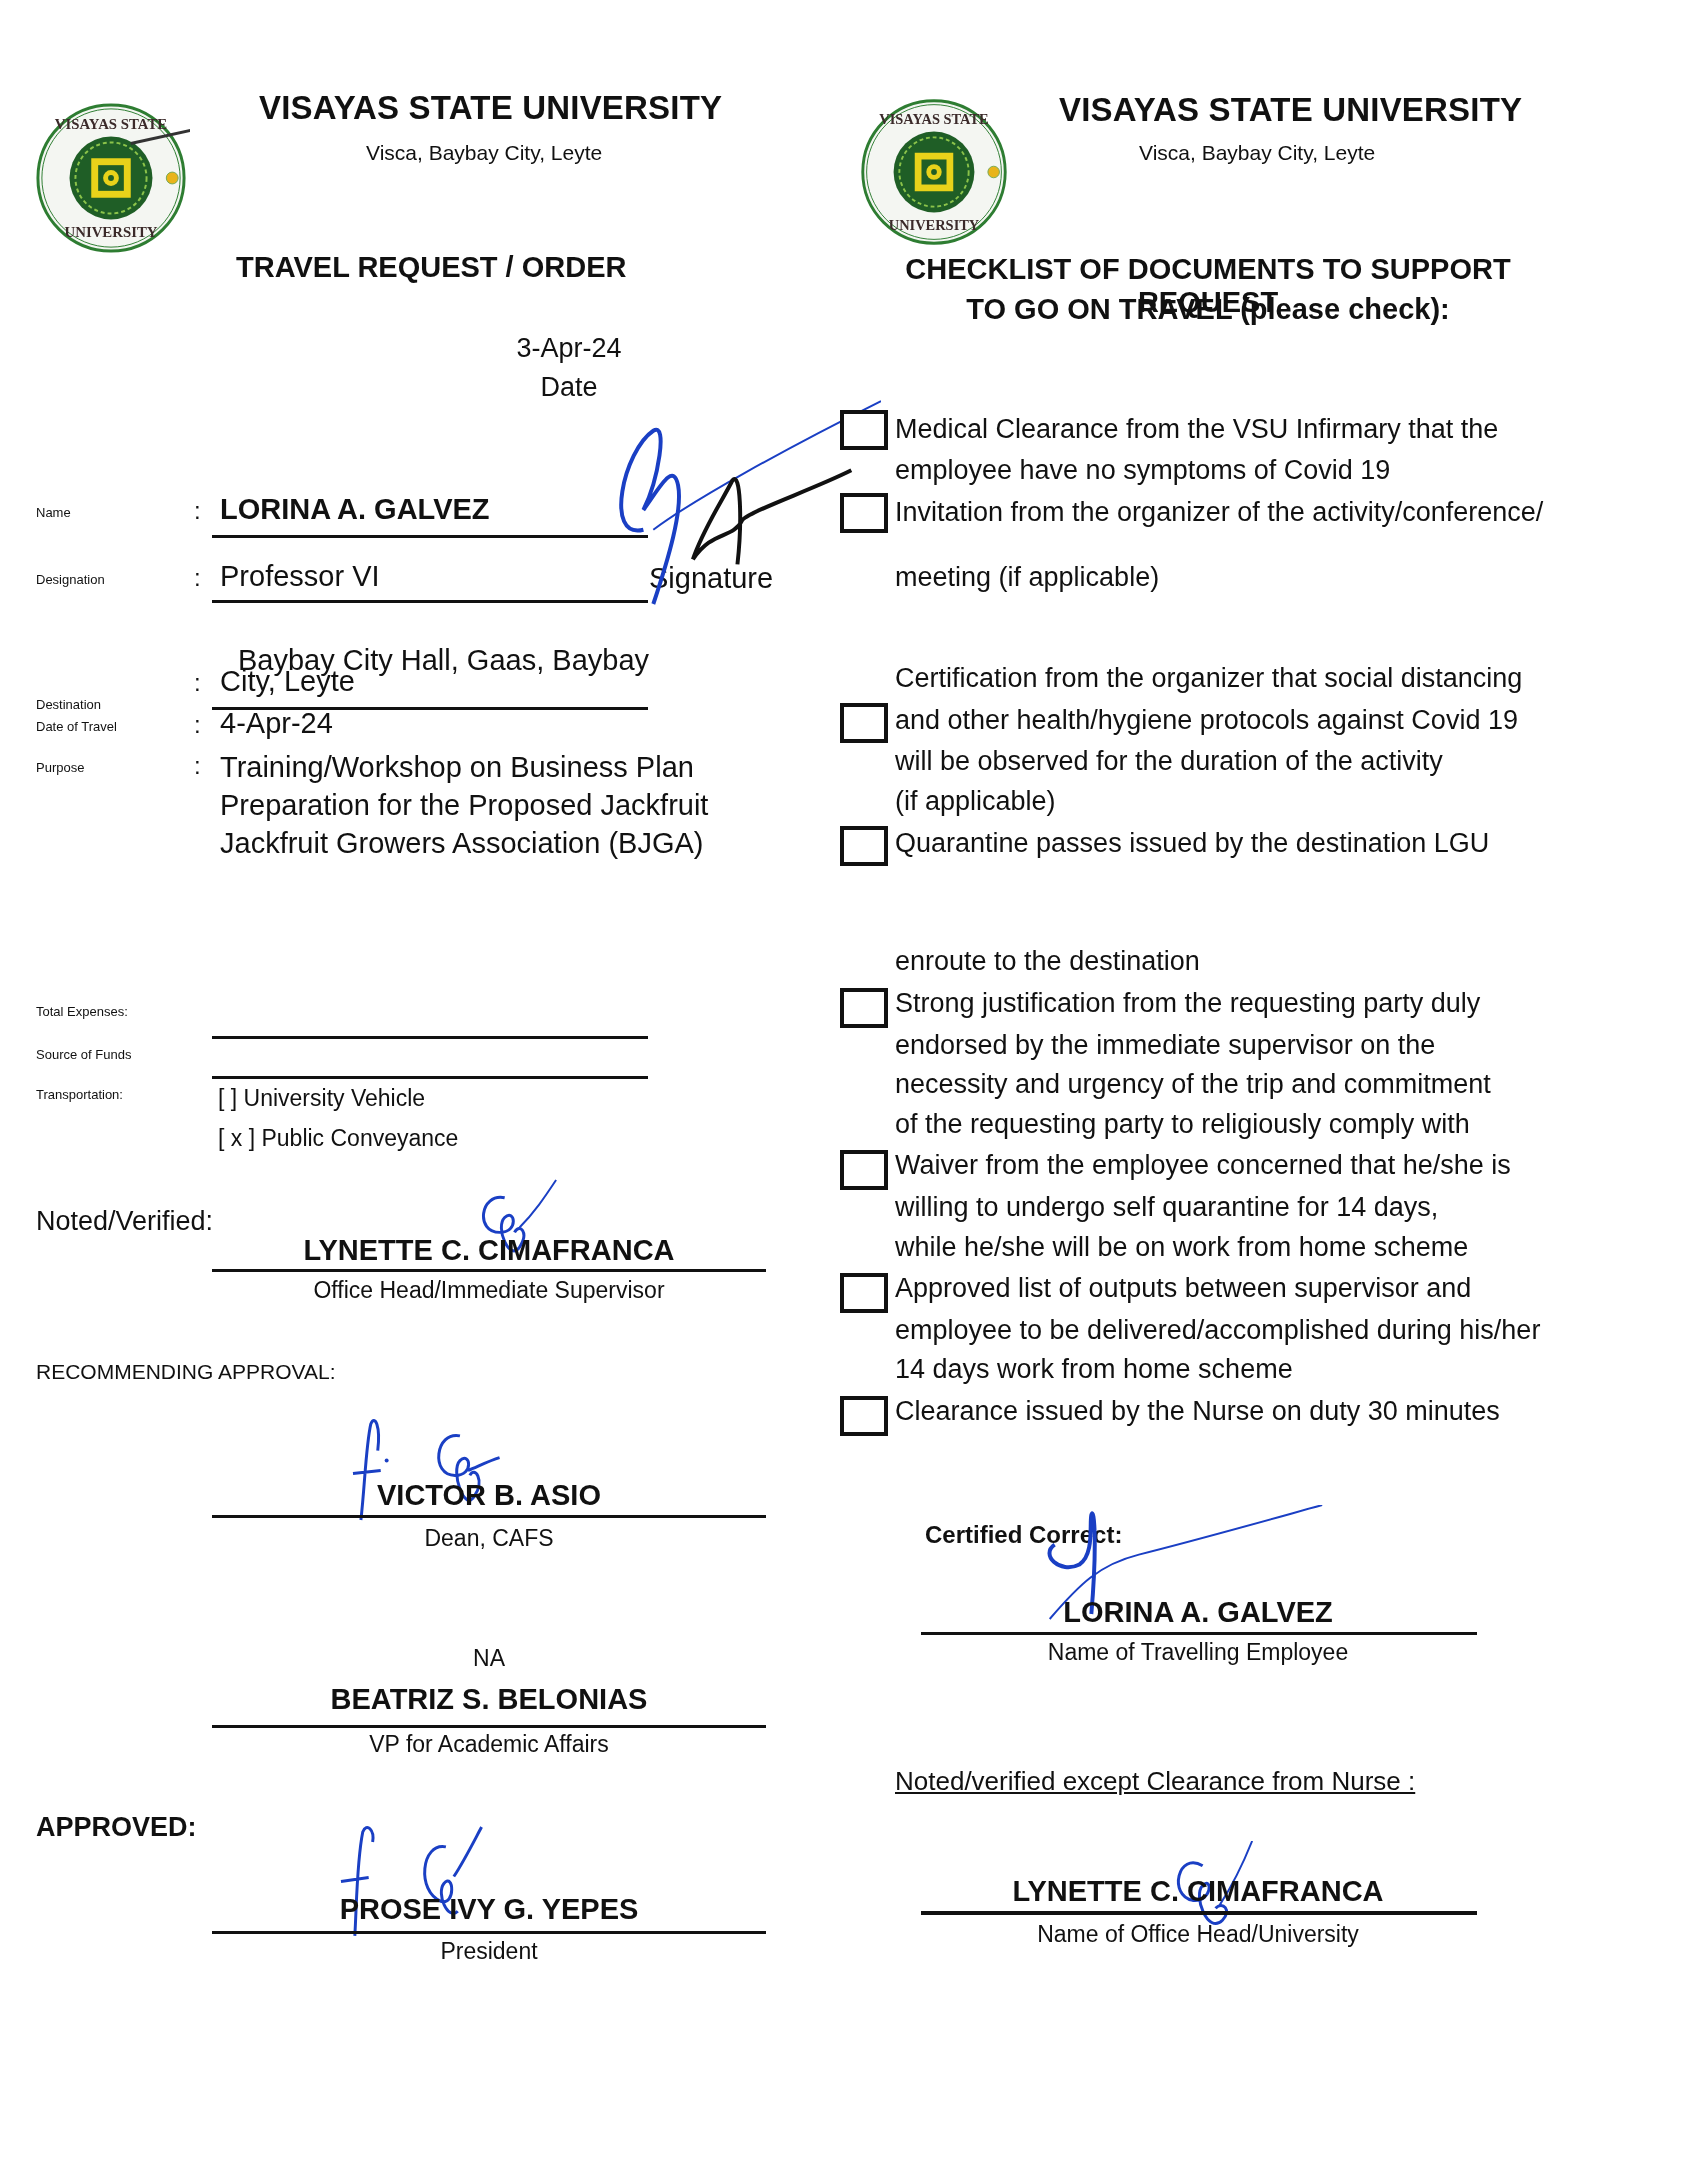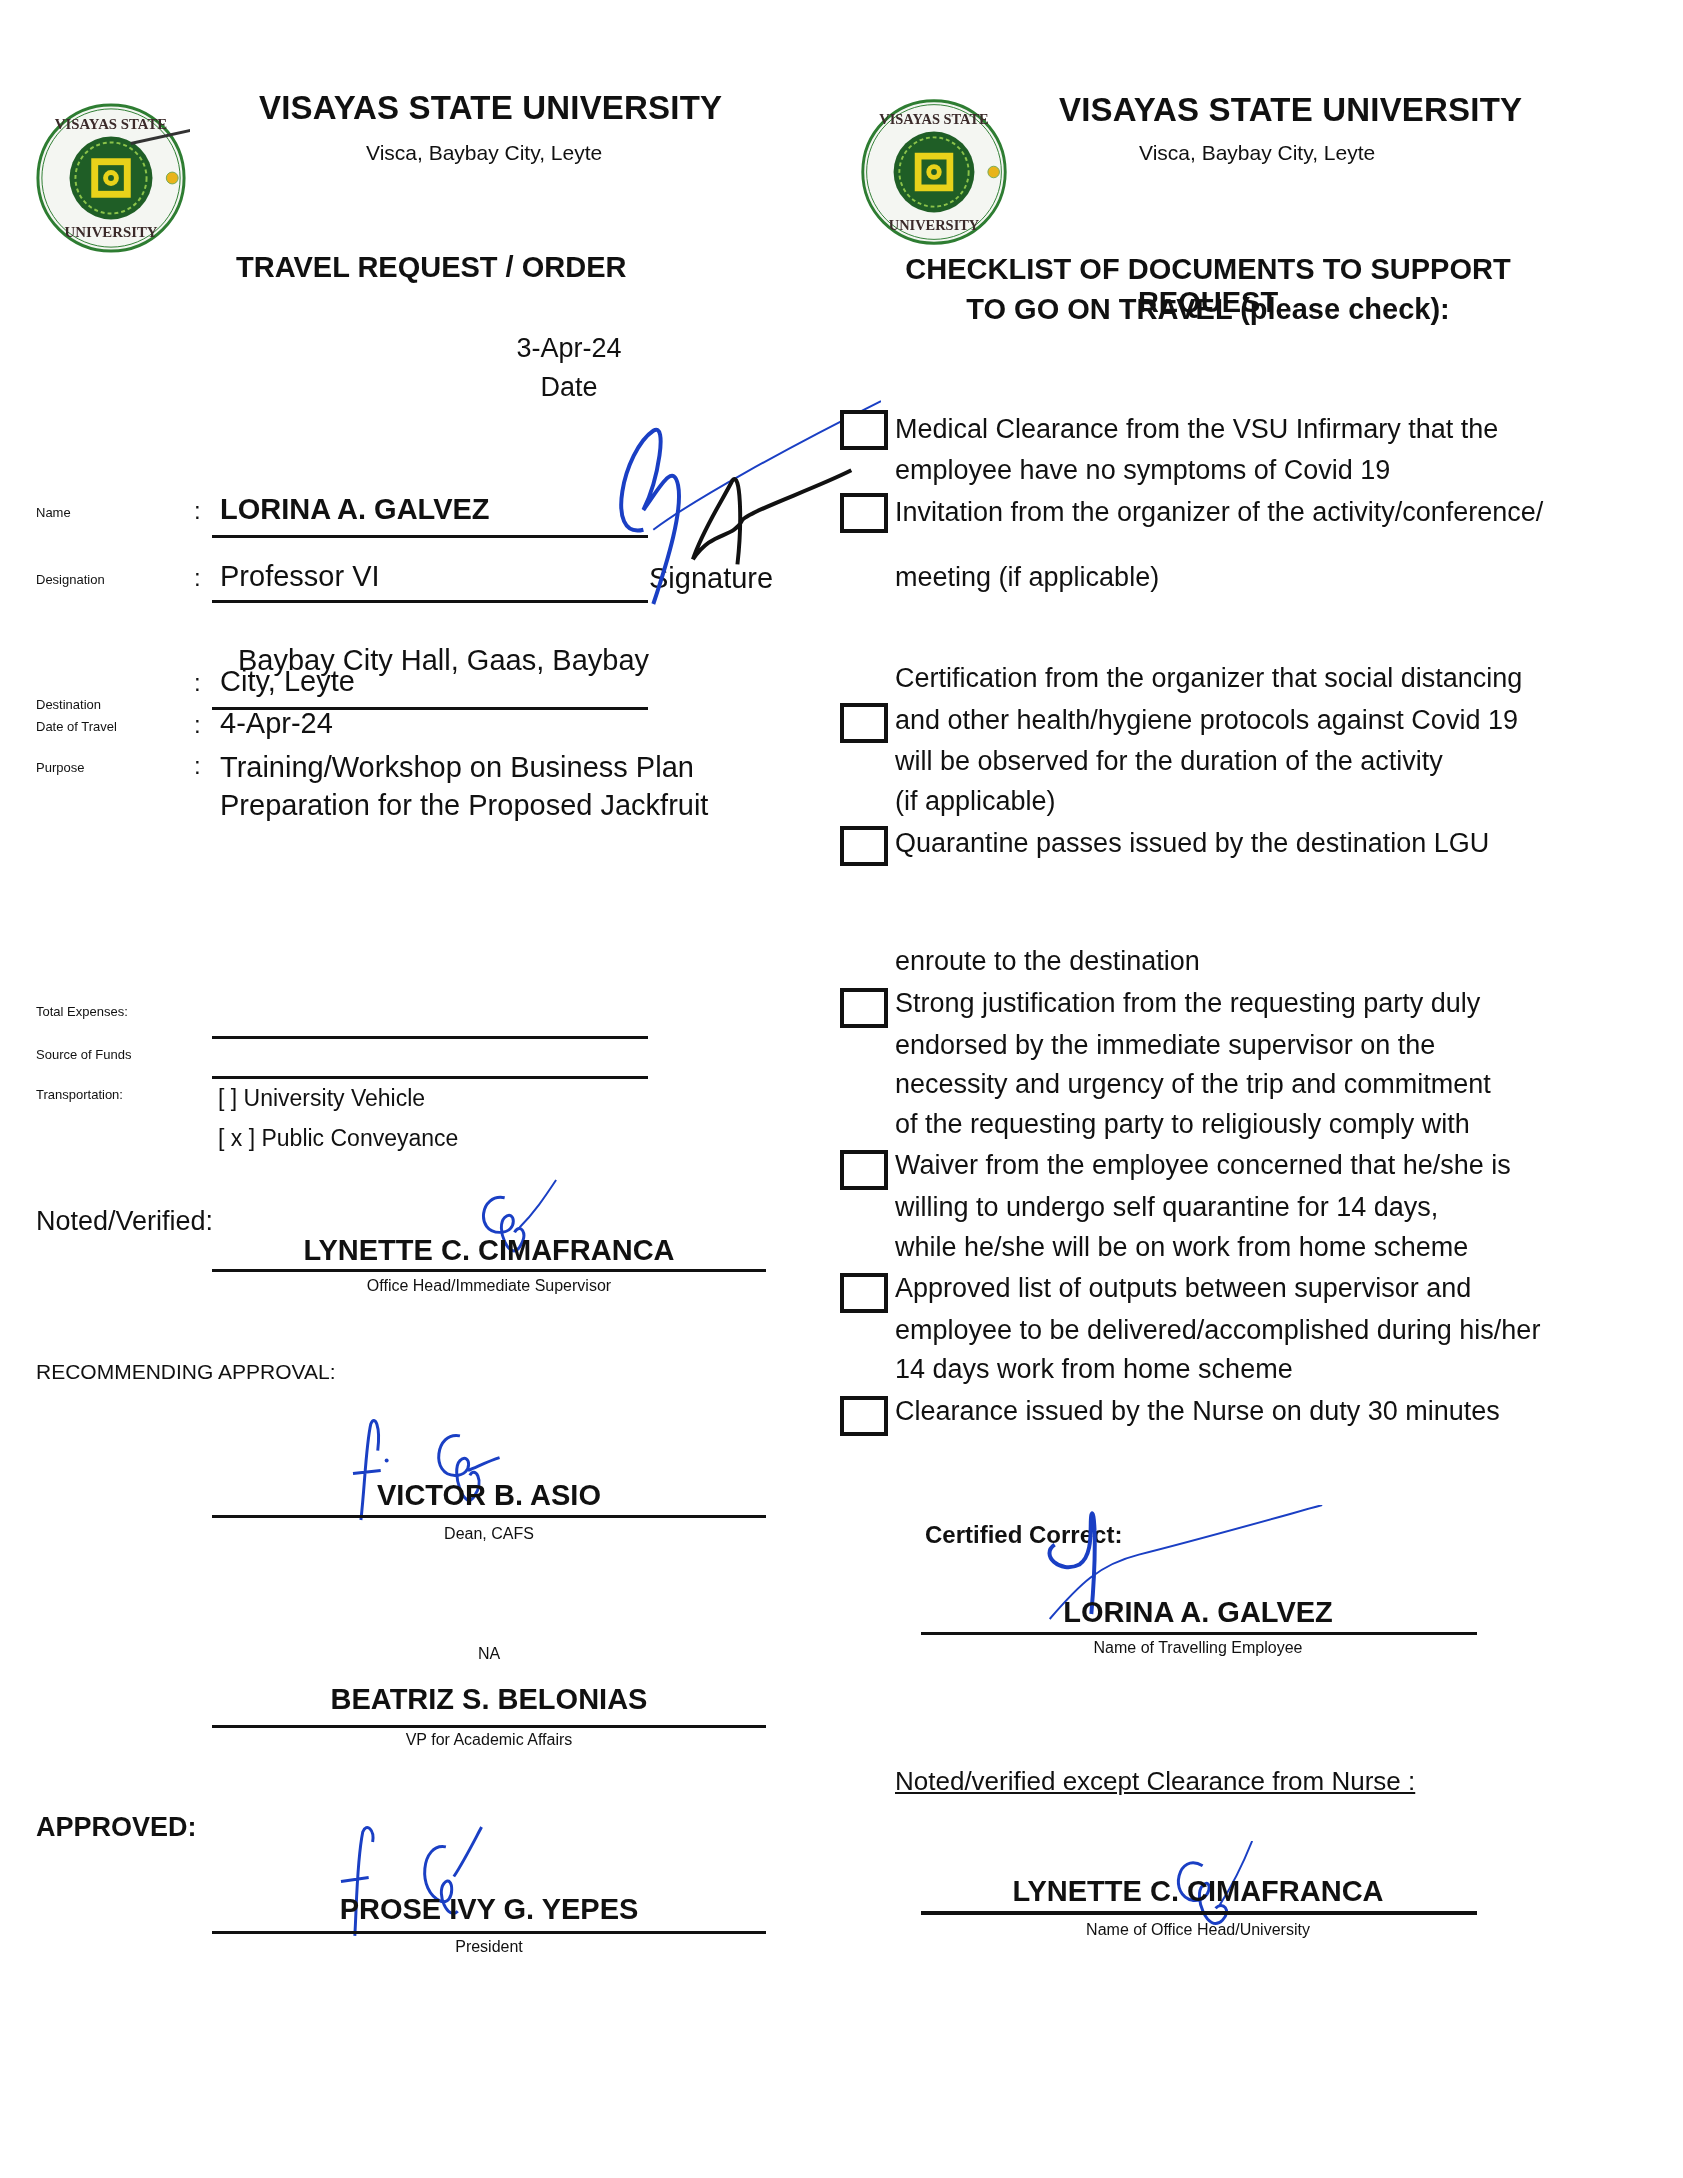--- a/index.html
+++ b/index.html
@@ -11,21 +11,21 @@
   .seal { position: absolute; width: 149px; height: 149px; }
   .uni-title { font-size: 33px; font-weight: bold; letter-spacing: 0.2px; }
   .uni-addr { font-size: 21px; }
   .form-title { font-size: 29px; font-weight: bold; }
   .label-sm { font-size: 13px; }
   .colon { font-size: 24px; }
   .val { font-size: 29px; }
   .val-bold { font-size: 29px; font-weight: bold; }
   .small-txt { font-size: 23px; }
   .sig-name { font-size: 29px; font-weight: bold; }
-  .sig-role { font-size: 16px; }
+  .sig-role { font-size: 23px; }
   .checkbox { position: absolute; width: 48px; height: 40px; border: 4px solid #111; box-sizing: border-box; background: #fff; cursor: pointer; }
   .chk-line { position: absolute; font-size: 27px; white-space: nowrap; }
   .signature { position: absolute; pointer-events: none; }
 </style>
 </head>
 <body>
 
 <svg class="seal" style="left:32px; top:99px; width:158px; height:158px;" viewBox="0 0 160 160">
   <circle cx="80" cy="80" r="74" fill="#f4f6f2" stroke="#2e7d32" stroke-width="3"></circle>
   <circle cx="80" cy="80" r="70" fill="none" stroke="#2e7d32" stroke-width="1"></circle>
@@ -92,20 +92,21 @@
 
 <div class="abs label-sm" style="left:36px; top:719px;">Date of Travel</div>
 <div class="abs colon" style="left:194px; top:711px;">:</div>
 <div class="abs val" style="left:220px; top:707px;">4-Apr-24</div>
 
 <div class="abs label-sm" style="left:36px; top:760px;">Purpose</div>
 <div class="abs colon" style="left:194px; top:752px;">:</div>
 <div class="abs val" style="left:220px; top:748px; line-height:38px;">
   <div>Training/Workshop on Business Plan</div>
   <div>Preparation for the Proposed Jackfruit</div>
+  <div>Jackfruit Growers Association (BJGA)</div>
 </div>
 
 <div class="abs label-sm" style="left:36px; top:1004px;">Total Expenses:</div>
 <div class="abs val" style="left:220px; top:998px;"></div>
 <div class="line" style="left:212px; top:1036px; width:436px;"></div>
 
 <div class="abs label-sm" style="left:36px; top:1047px;">Source of Funds</div>
 <div class="abs val" style="left:220px; top:1042px;"></div>
 <div class="line" style="left:212px; top:1076px; width:436px;"></div>
 

